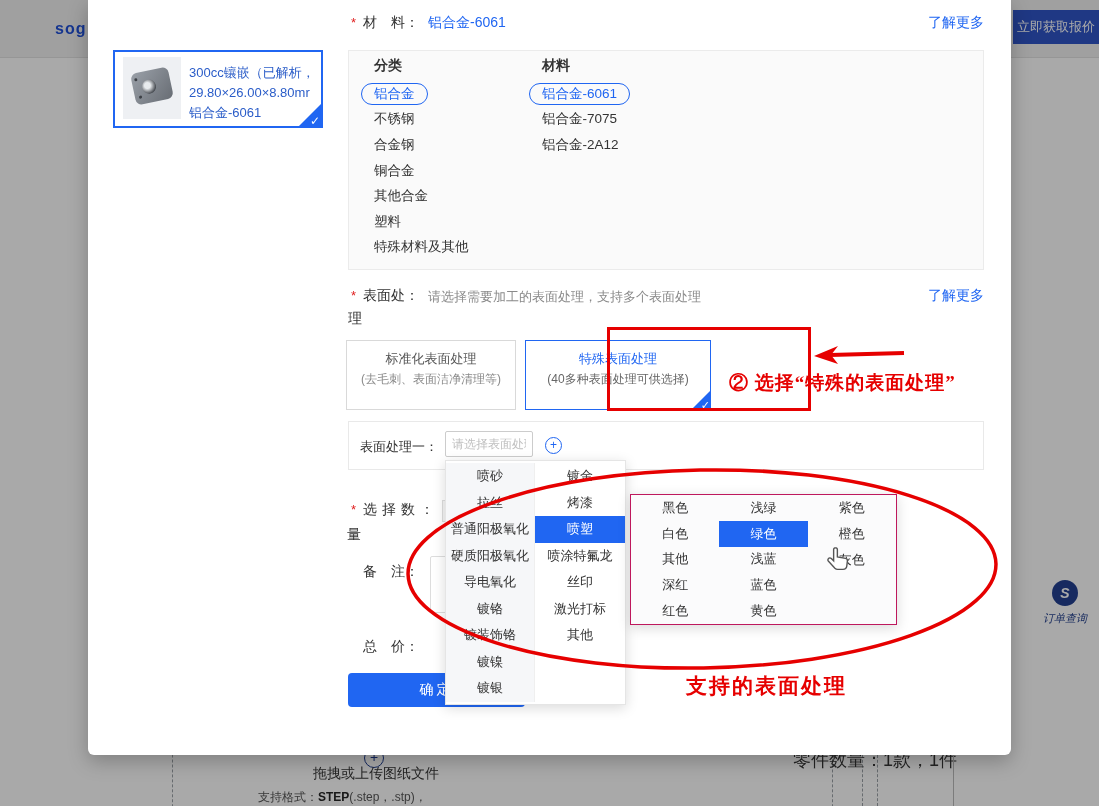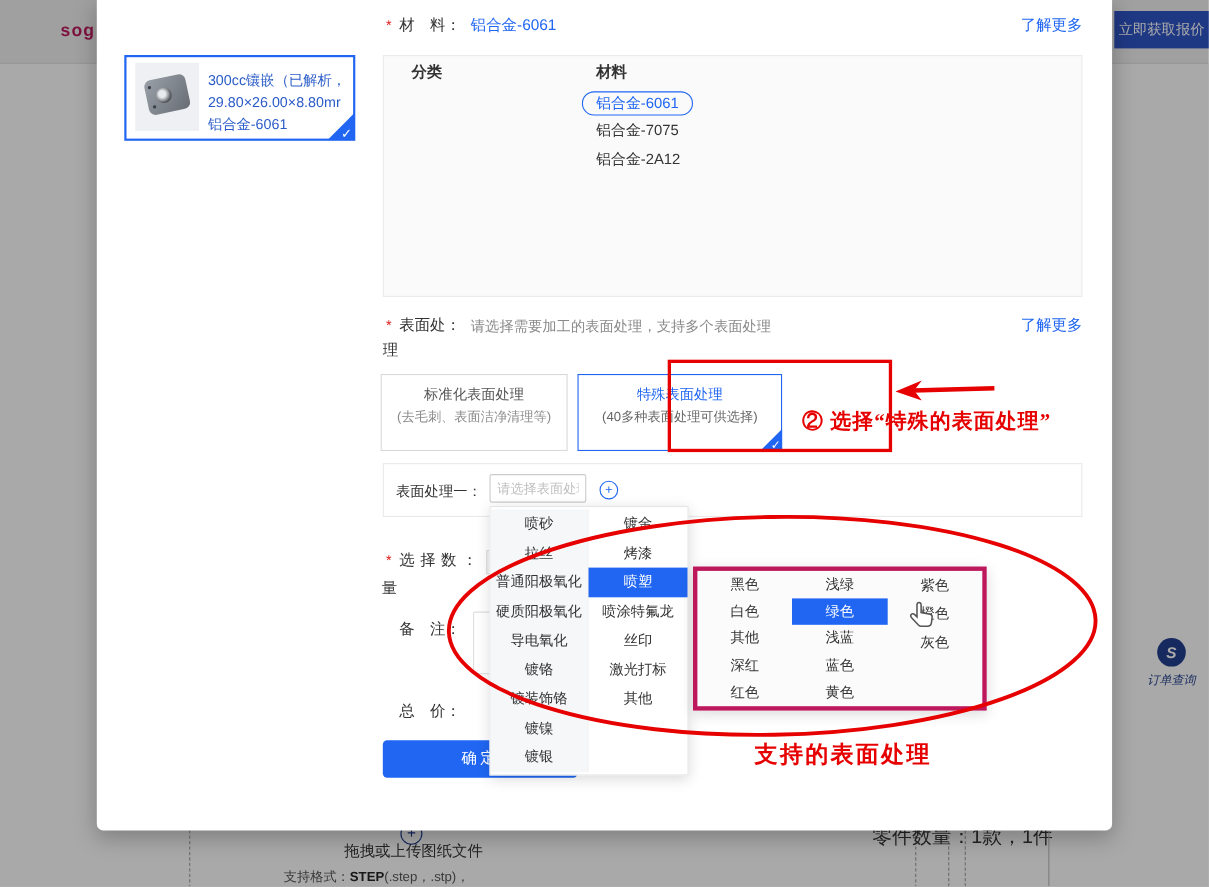--- a/index.html
+++ b/index.html
@@ -2,21 +2,21 @@
 <html><head>
 <meta charset="utf-8">
 <style>
   html,body{margin:0;padding:0;background:#888;}
   #root{position:relative;width:1099px;height:806px;overflow:hidden;background:#fff;
         font-family:"Liberation Sans","DejaVu Sans",sans-serif;font-size:13px;color:#333;}
   .abs{position:absolute;}
 
   
   #site-header{left:0;top:0;width:1099px;height:57px;background:#f2f2f2;border-bottom:1px solid #e2e2e2;z-index:1;}
-  #logo{left:55px;top:20px;font-weight:800;font-size:16px;color:#be185d;letter-spacing:1px;z-index:1;}
+  #logo{left:55px;top:20px;font-weight:800;font-size:16px;color:#1d4ed8;letter-spacing:1px;z-index:1;}
   #quote-btn{left:1013px;top:10px;width:86px;height:34px;background:#2b52c7;color:#fff;font-size:13px;
              display:flex;align-items:center;justify-content:center;z-index:1;}
   #upload-zone{left:172px;top:690px;width:659px;height:150px;border:1px dashed #9aa0a6;z-index:1;}
   .dash-v{width:0;border-left:1px dashed #9aa0a6;top:755px;height:51px;z-index:1;}
   #upload-plus{left:364px;top:748px;width:18px;height:18px;border:1.5px solid #1b3a8f;border-radius:50%;
                color:#1b3a8f;font-size:14px;line-height:17px;text-align:center;z-index:1;}
   #upload-title{left:266px;top:765px;width:220px;text-align:center;font-size:14px;color:#333;z-index:1;}
   #upload-format{left:258px;top:789px;font-size:12px;color:#555;z-index:1;}
   #upload-format b{color:#222;}
   #parts-count{left:793px;top:748px;font-size:18px;color:#333;z-index:1;}
@@ -86,21 +86,21 @@
   
   #dd-panel{left:357px;top:460px;width:179px;background:#fff;border:1px solid #e5e5e5;z-index:20;
             box-shadow:0 3px 12px rgba(0,0,0,.15);display:flex;padding:2px 0;}
   .dd-col{width:88px;}
   #dd-col1{background:#f6f7f9;}
   #dd-col2{border-left:1px solid #efefef;width:90px;}
   .dd-item{height:26.5px;display:flex;align-items:center;justify-content:center;font-size:13px;color:#333;cursor:pointer;}
   #dd-col2 .dd-item.selected{background:#2066f2;color:#fff;}
 
   
-  #color-panel{left:542px;top:515px;width:267px;height:131px;background:#fbfbfc;border:4px solid #be185d;z-index:21;
+  #color-panel{left:542px;top:494px;width:267px;height:131px;background:#fbfbfc;border:1px solid #be185d;z-index:21;
                box-shadow:0 3px 12px rgba(0,0,0,.15);display:flex;box-sizing:border-box;}
   .col-col{width:89px;display:flex;flex-direction:column;}
   .col-item{height:26px;display:flex;align-items:center;justify-content:center;font-size:13px;color:#333;cursor:pointer;}
   .col-item.selected{background:#2066f2;color:#fff;}
   #red-box{left:519px;top:327px;width:204px;height:84px;border:3px solid #e60000;box-sizing:border-box;z-index:30;}
   #step2-text{left:641px;top:370px;font-family:"Liberation Serif","DejaVu Serif",serif;font-size:19px;
               color:#e60000;font-weight:600;letter-spacing:1px;z-index:30;white-space:nowrap;}
   #supported-text{left:598px;top:672px;font-family:"Liberation Serif","DejaVu Serif",serif;font-size:21px;
                   color:#e60000;font-weight:600;letter-spacing:2px;z-index:30;}
   #arrow-svg{left:726px;top:344px;z-index:30;}
@@ -155,20 +155,44 @@
     </div>
 
     <span class="abs star" style="left:263px;top:15px;">*</span>
     <span class="abs flabel" style="left:275px;top:14px;">材　料：</span>
     <span class="abs" style="left:340px;top:14px;font-size:14px;color:#2066f2;">铝合金-6061</span>
     <span class="abs link" style="right:27px;top:14px;">了解更多</span>
 
     <div id="mat-panel" class="abs">
       <div class="panel-col" style="left:25px;">
         <div class="panel-head">分类</div>
+        <div>
+
+        <div class="p-item selected">
+              <span class="pill-text">铝合金</span>
+            </div>
+            <div class="p-item">
+              <span class="pill-text">不锈钢</span>
+            </div>
+            <div class="p-item">
+              <span class="pill-text">合金钢</span>
+            </div>
+            <div class="p-item">
+              <span class="pill-text">铜合金</span>
+            </div>
+            <div class="p-item">
+              <span class="pill-text">其他合金</span>
+            </div>
+            <div class="p-item">
+              <span class="pill-text">塑料</span>
+            </div>
+            <div class="p-item">
+              <span class="pill-text">特殊材料及其他</span>
+            </div>
+          </div>
       </div>
       <div class="panel-col" style="left:193px;">
         <div class="panel-head">材料</div>
         <div>
 
         <div class="p-item selected">
               <span class="pill-text">铝合金-6061</span>
             </div>
             <div class="p-item">
               <span class="pill-text">铝合金-7075</span>

